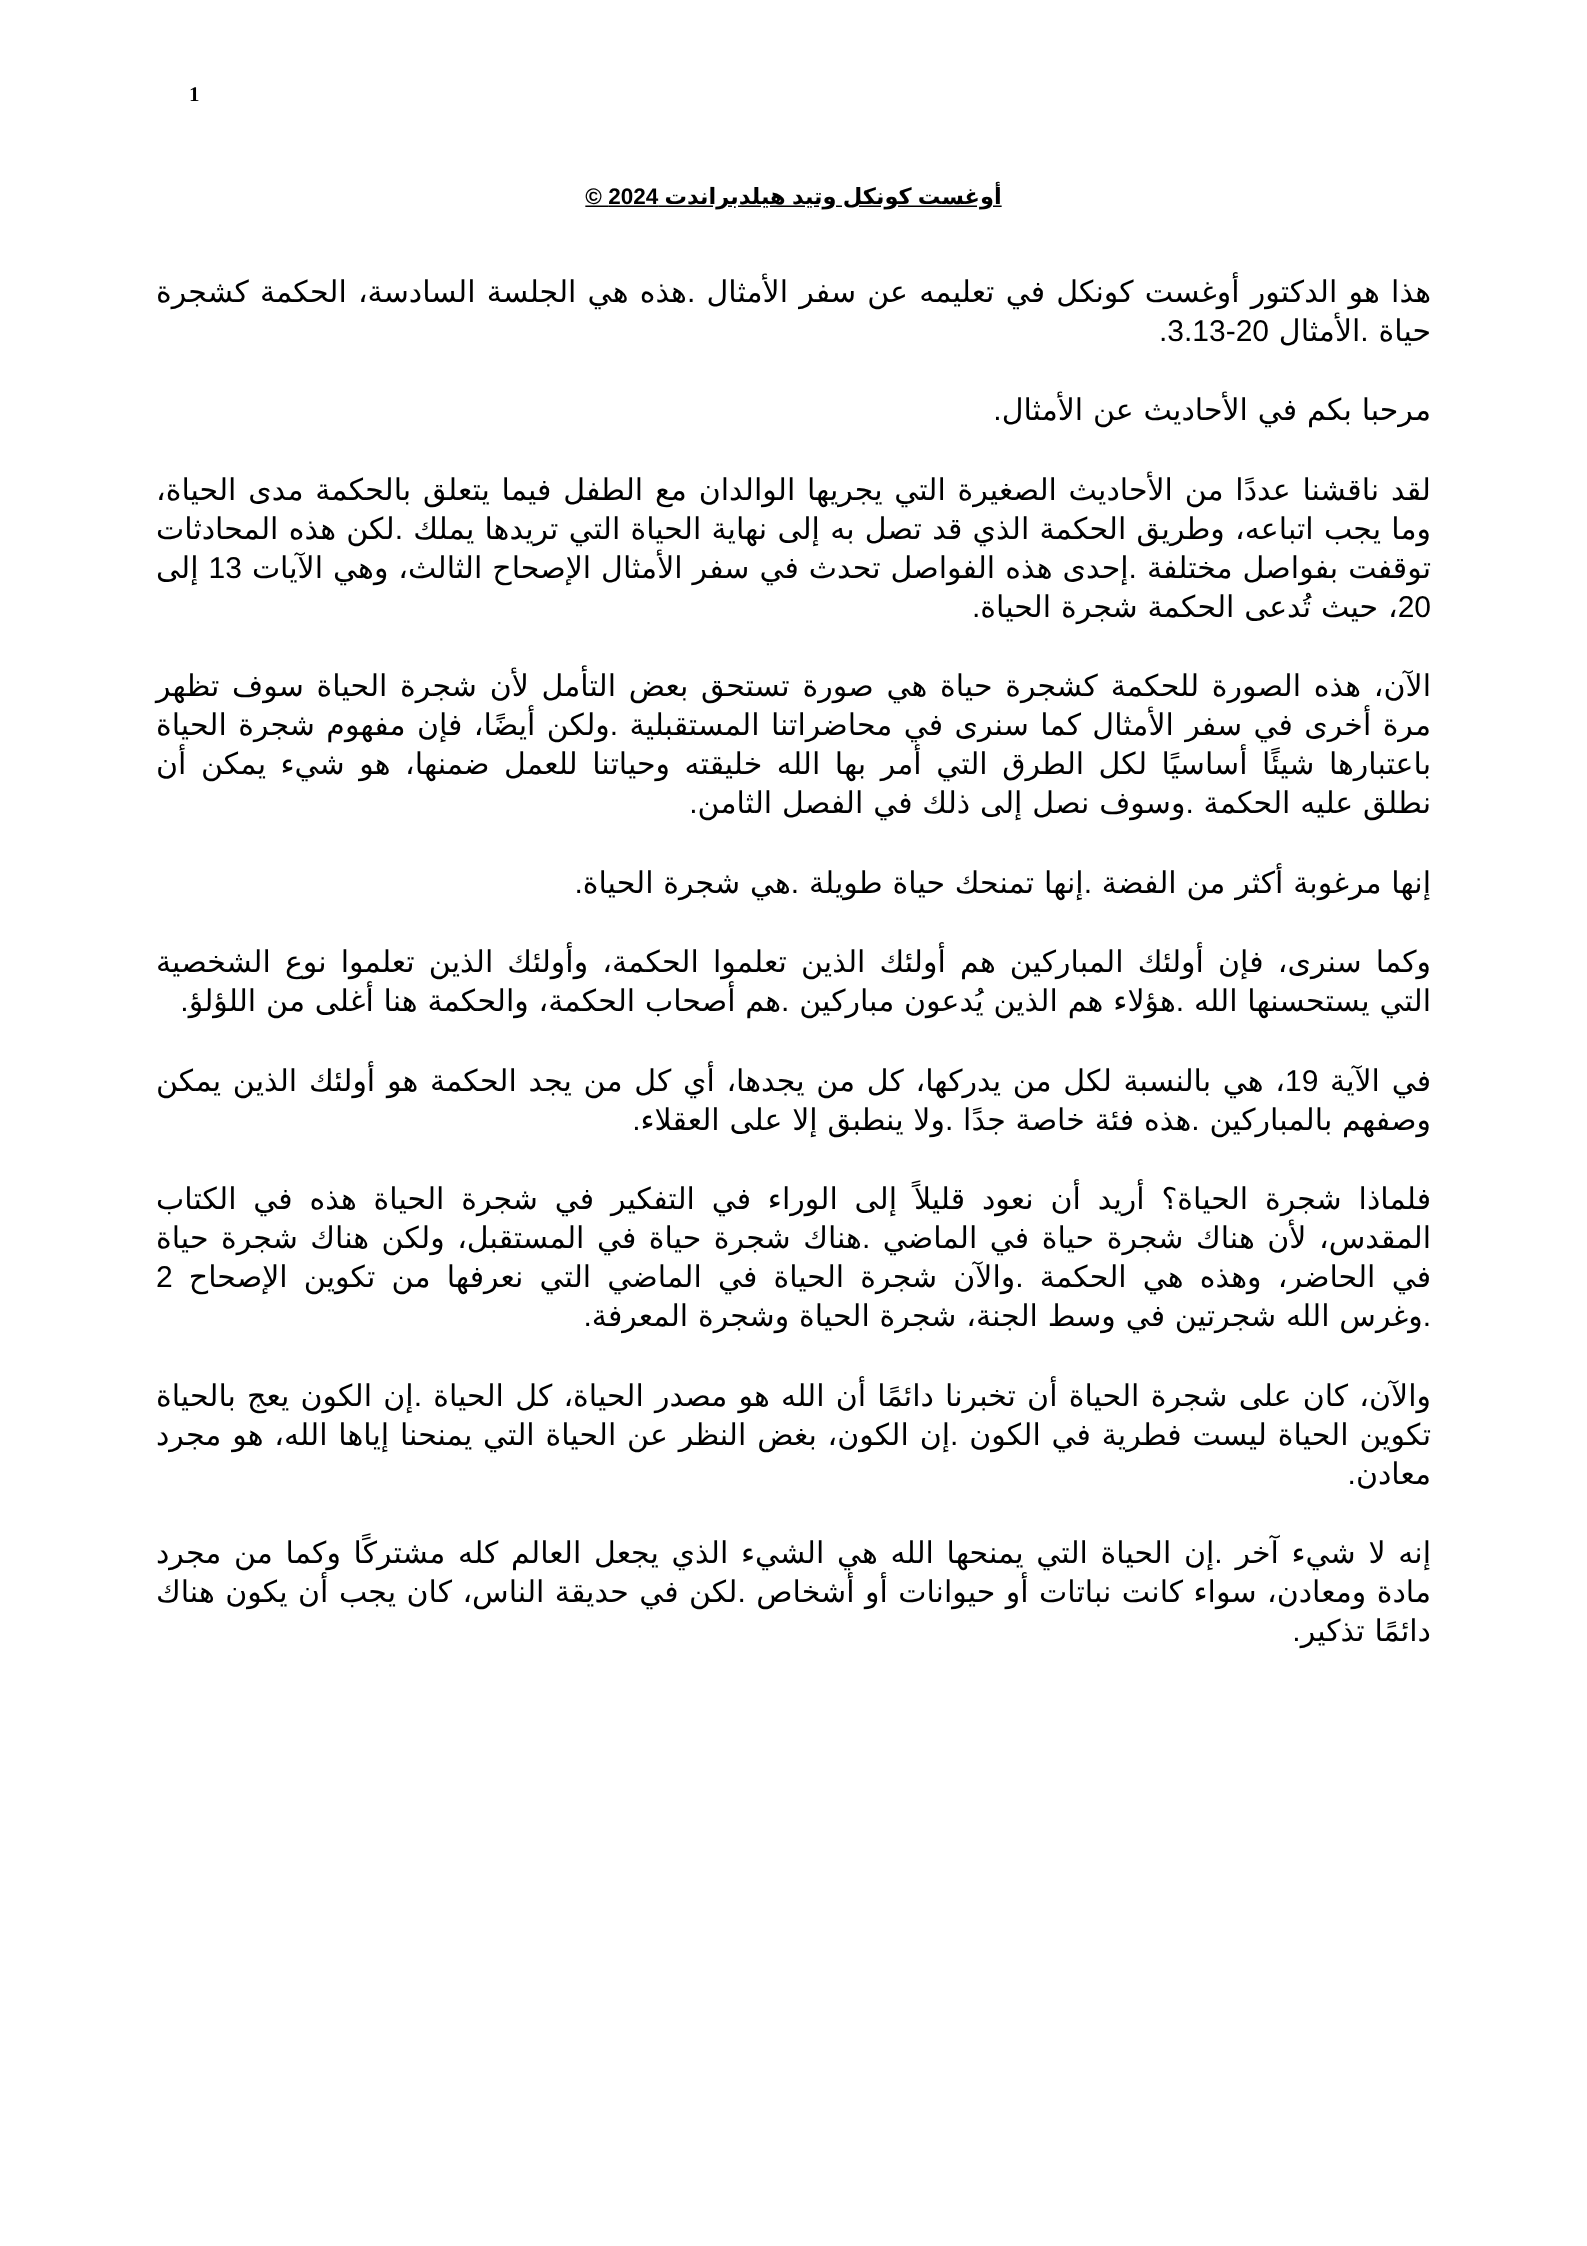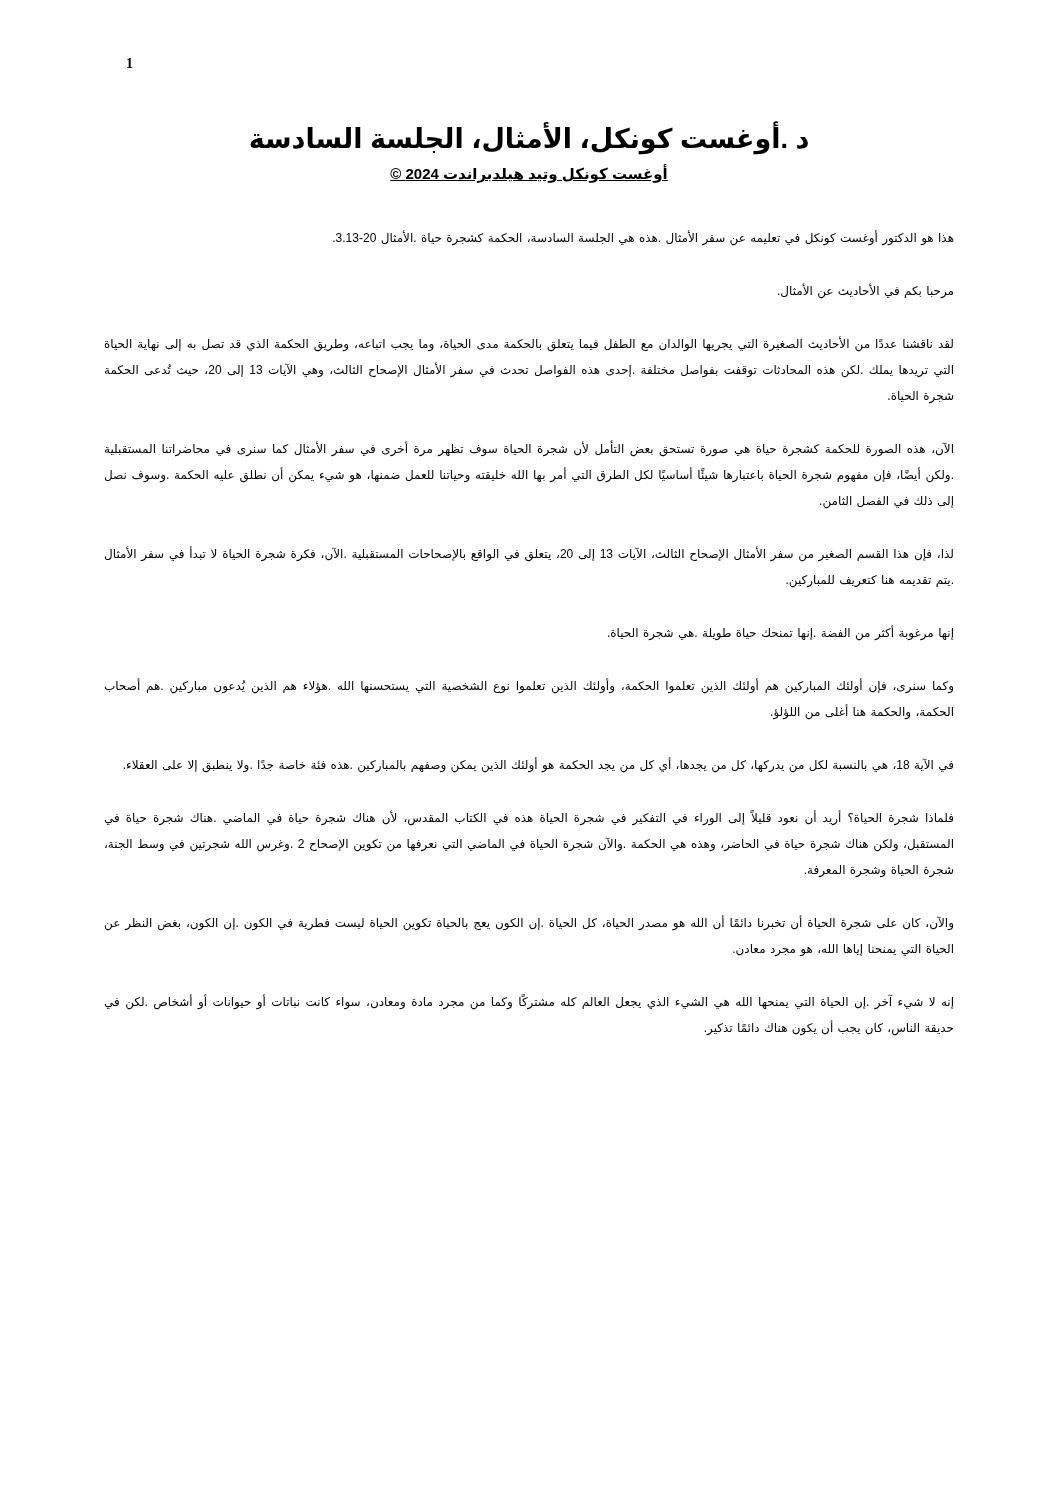--- a/index.html
+++ b/index.html
@@ -44,49 +44,47 @@
   }
   .doc-subtitle {
     margin: 0 0 42px 0;
     text-align: center;
     font-size: 15px;
     font-weight: bold;
     text-decoration: underline;
   }
   .doc-body p {
     margin: 15px 0 27px 0;
-    font-size: 12px;
+    font-size: 20px;
     line-height: 26px;
     text-align: justify;
     text-align-last: right;
     word-spacing: 1px;
   }
 </style>
 </head>
 <body>
 
 <div class="page">
 
   <div class="page-number">1</div>
 
   <div class="content">
 
-    <h1 class="doc-title">د .أوغست كونكل، الأمثال، الجلسة السادسة</h1>
 
     <div class="doc-subtitle">أوغست كونكل وتيد هيلدبراندت 2024 ©</div>
 
     <div class="doc-body">
       <p>هذا هو الدكتور أوغست كونكل في تعليمه عن سفر الأمثال .هذه هي الجلسة السادسة، الحكمة كشجرة حياة .الأمثال 20-3.13.</p>
       <p>مرحبا بكم في الأحاديث عن الأمثال.</p>
       <p>لقد ناقشنا عددًا من الأحاديث الصغيرة التي يجريها الوالدان مع الطفل فيما يتعلق بالحكمة مدى الحياة، وما يجب اتباعه، وطريق الحكمة الذي قد تصل به إلى نهاية الحياة التي تريدها يملك .لكن هذه المحادثات توقفت بفواصل مختلفة .إحدى هذه الفواصل تحدث في سفر الأمثال الإصحاح الثالث، وهي الآيات 13 إلى 20، حيث تُدعى الحكمة شجرة الحياة.</p>
       <p>الآن، هذه الصورة للحكمة كشجرة حياة هي صورة تستحق بعض التأمل لأن شجرة الحياة سوف تظهر مرة أخرى في سفر الأمثال كما سنرى في محاضراتنا المستقبلية .ولكن أيضًا، فإن مفهوم شجرة الحياة باعتبارها شيئًا أساسيًا لكل الطرق التي أمر بها الله خليقته وحياتنا للعمل ضمنها، هو شيء يمكن أن نطلق عليه الحكمة .وسوف نصل إلى ذلك في الفصل الثامن.</p>
-      <p>لذا، فإن هذا القسم الصغير من سفر الأمثال الإصحاح الثالث، الآيات 13 إلى 20، يتعلق في الواقع بالإصحاحات المستقبلية .الآن، فكرة شجرة الحياة لا تبدأ في سفر الأمثال .يتم تقديمه هنا كتعريف للمباركين.</p>
       <p>إنها مرغوبة أكثر من الفضة .إنها تمنحك حياة طويلة .هي شجرة الحياة.</p>
       <p>وكما سنرى، فإن أولئك المباركين هم أولئك الذين تعلموا الحكمة، وأولئك الذين تعلموا نوع الشخصية التي يستحسنها الله .هؤلاء هم الذين يُدعون مباركين .هم أصحاب الحكمة، والحكمة هنا أغلى من اللؤلؤ.</p>
-      <p>في الآية 18، هي بالنسبة لكل من يدركها، كل من يجدها، أي كل من يجد الحكمة هو أولئك الذين يمكن وصفهم بالمباركين .هذه فئة خاصة جدًا .ولا ينطبق إلا على العقلاء.</p>
+      <p>في الآية 19، هي بالنسبة لكل من يدركها، كل من يجدها، أي كل من يجد الحكمة هو أولئك الذين يمكن وصفهم بالمباركين .هذه فئة خاصة جدًا .ولا ينطبق إلا على العقلاء.</p>
       <p>فلماذا شجرة الحياة؟ أريد أن نعود قليلاً إلى الوراء في التفكير في شجرة الحياة هذه في الكتاب المقدس، لأن هناك شجرة حياة في الماضي .هناك شجرة حياة في المستقبل، ولكن هناك شجرة حياة في الحاضر، وهذه هي الحكمة .والآن شجرة الحياة في الماضي التي نعرفها من تكوين الإصحاح 2 .وغرس الله شجرتين في وسط الجنة، شجرة الحياة وشجرة المعرفة.</p>
       <p>والآن، كان على شجرة الحياة أن تخبرنا دائمًا أن الله هو مصدر الحياة، كل الحياة .إن الكون يعج بالحياة تكوين الحياة ليست فطرية في الكون .إن الكون، بغض النظر عن الحياة التي يمنحنا إياها الله، هو مجرد معادن.</p>
       <p>إنه لا شيء آخر .إن الحياة التي يمنحها الله هي الشيء الذي يجعل العالم كله مشتركًا وكما من مجرد مادة ومعادن، سواء كانت نباتات أو حيوانات أو أشخاص .لكن في حديقة الناس، كان يجب أن يكون هناك دائمًا تذكير.</p>
     </div>
 
   </div>
 
 </div>
 
 </body></html>

